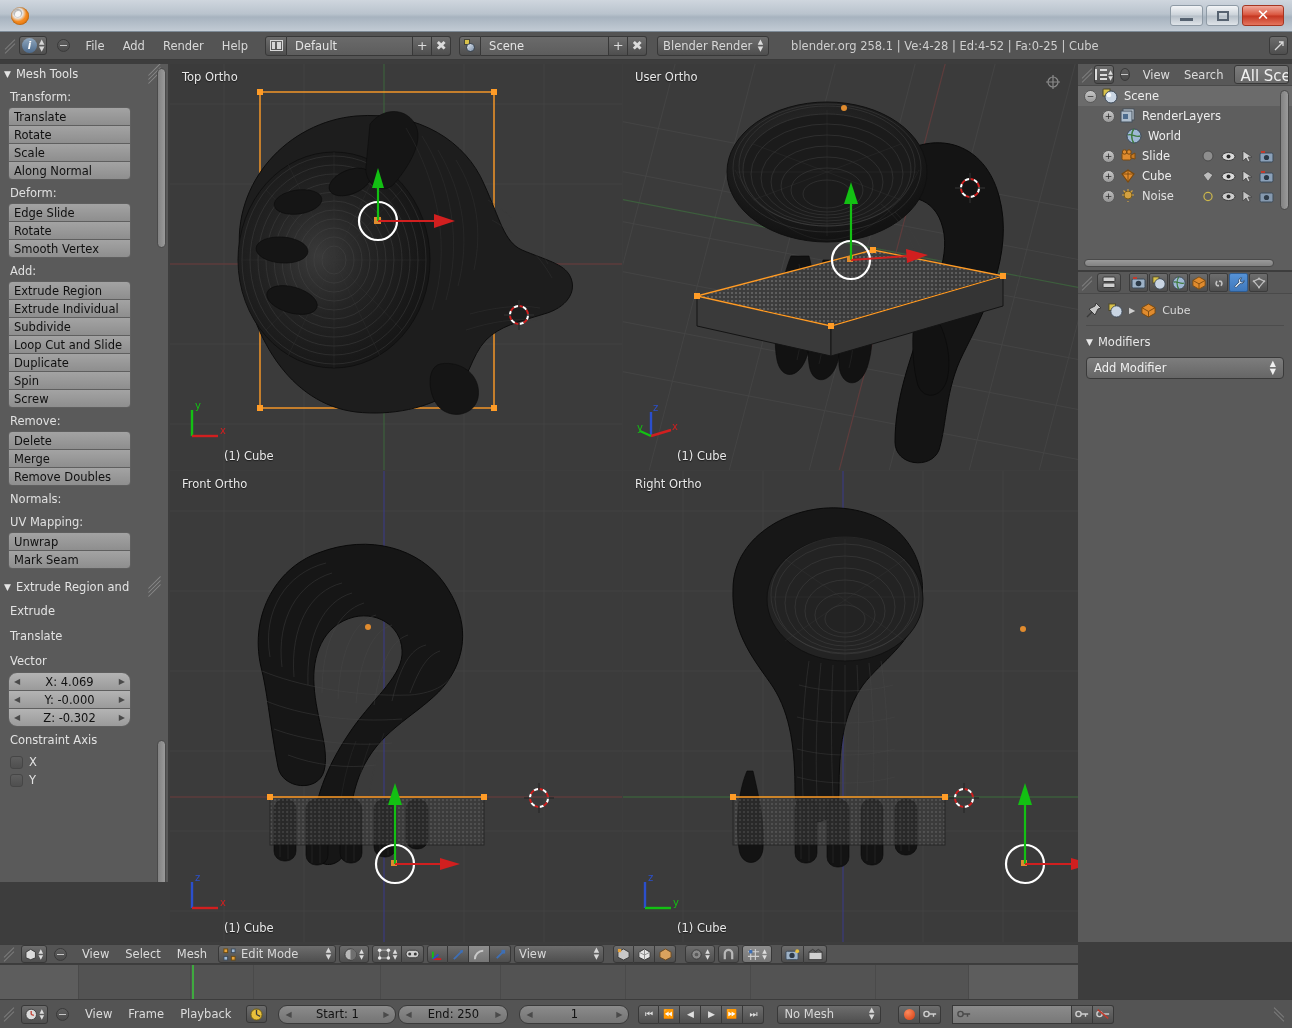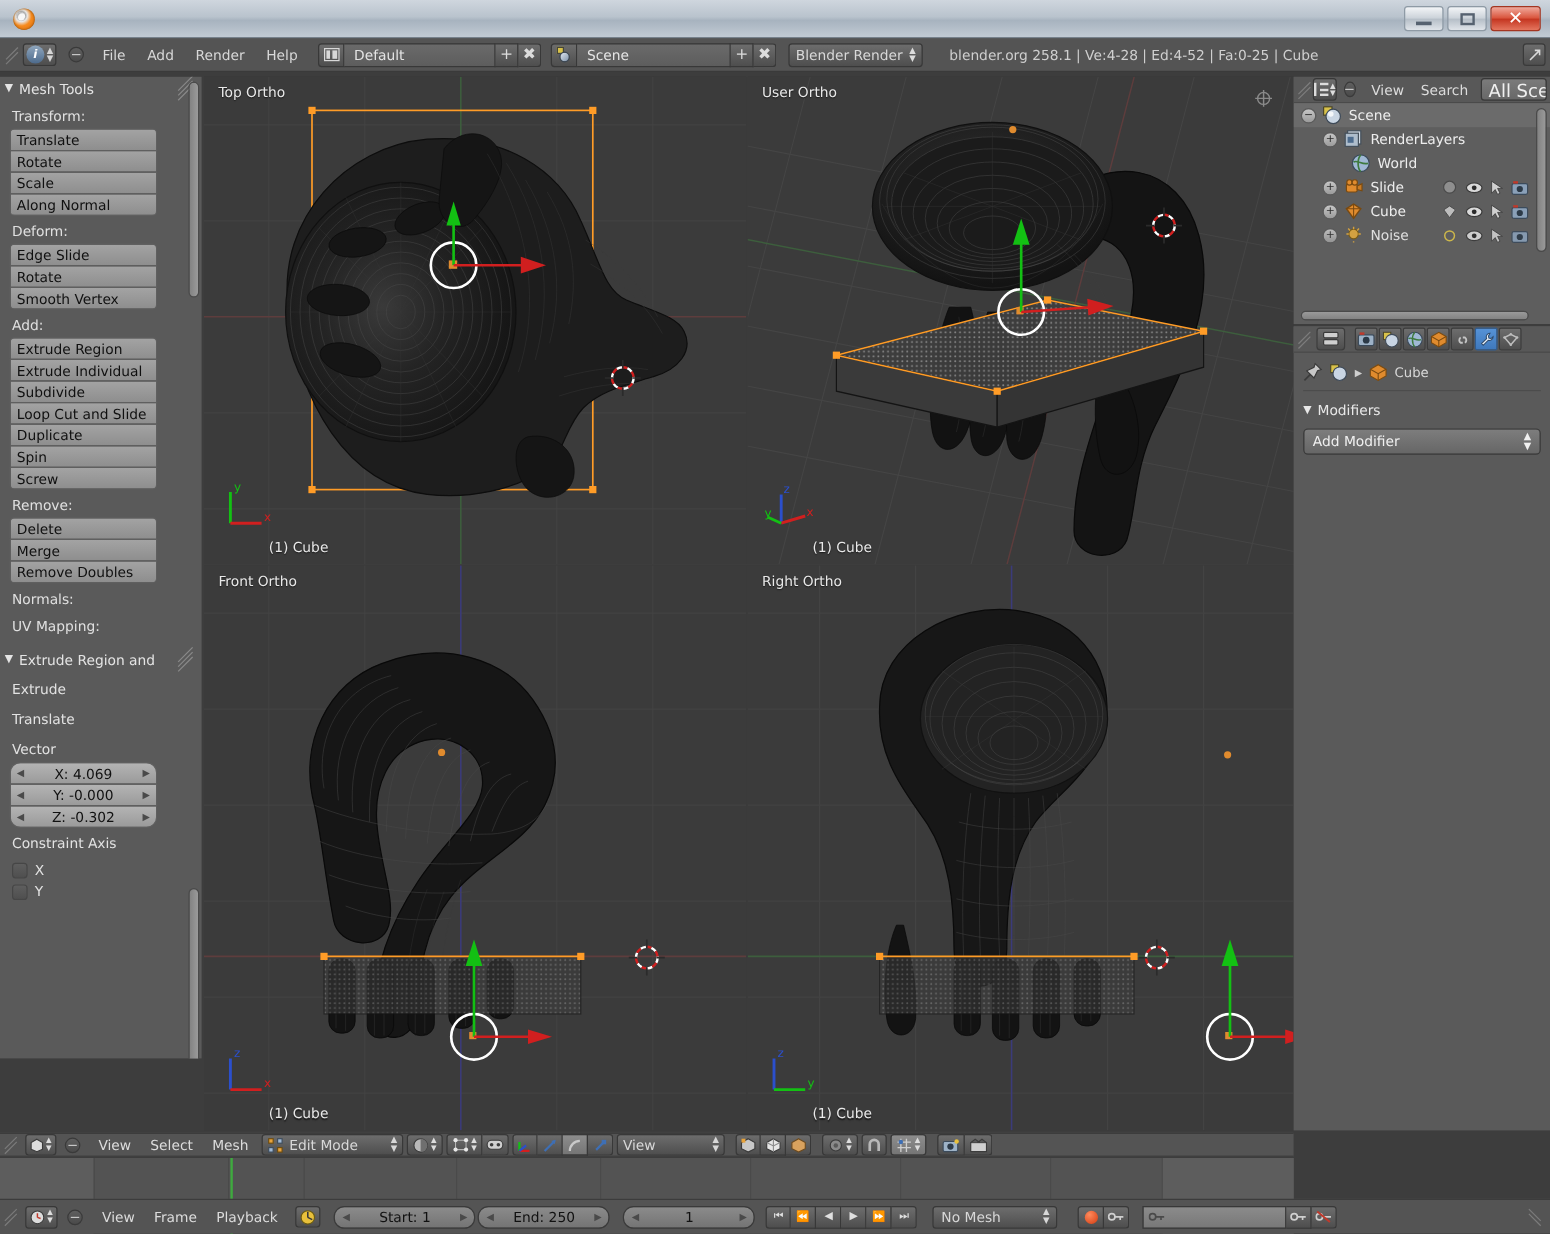--- a/index.html
+++ b/index.html
@@ -435,20 +435,24 @@
       <div class="grp-label">Remove:</div>
       <div class="btncol">
         <div class="tbtn first">Delete</div>
         <div class="tbtn">Merge</div>
         <div class="tbtn last">Remove Doubles</div>
       </div>
 
       <div class="grp-label">Normals:</div>
 
       <div class="grp-label">UV Mapping:</div>
+      <div class="btncol">
+        <div class="tbtn first">Unwrap</div>
+        <div class="tbtn last">Mark Seam</div>
+      </div>
 
       <div style="height:8px"></div>
       <div class="panel-head">
         <span class="tri">▼</span>
         <span>Extrude Region and</span>
         <span class="hgrip">
             <i></i>
           </span>
       </div>
       <div class="op-label">Extrude</div>

